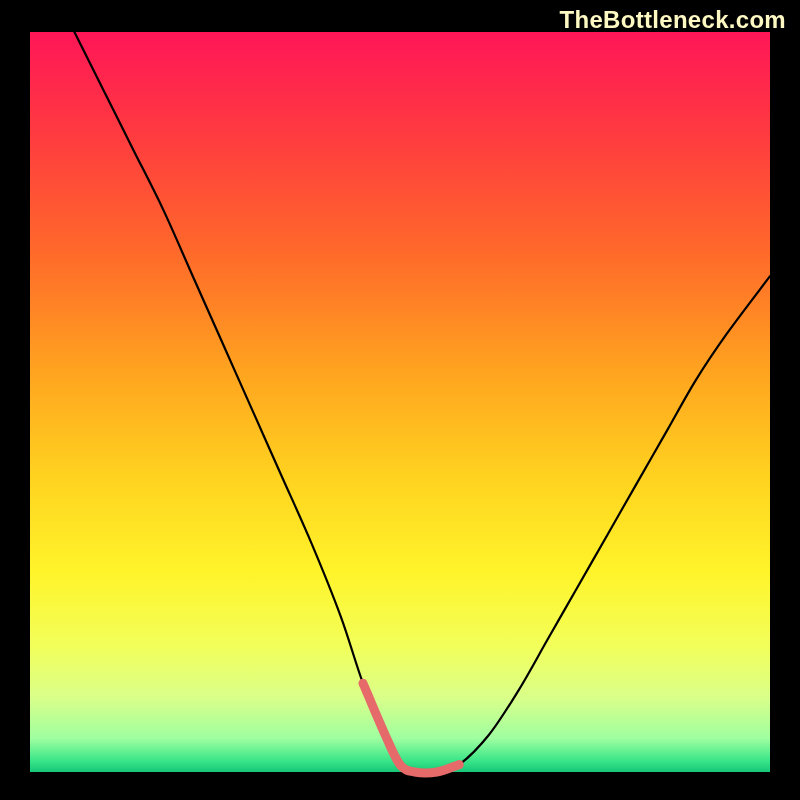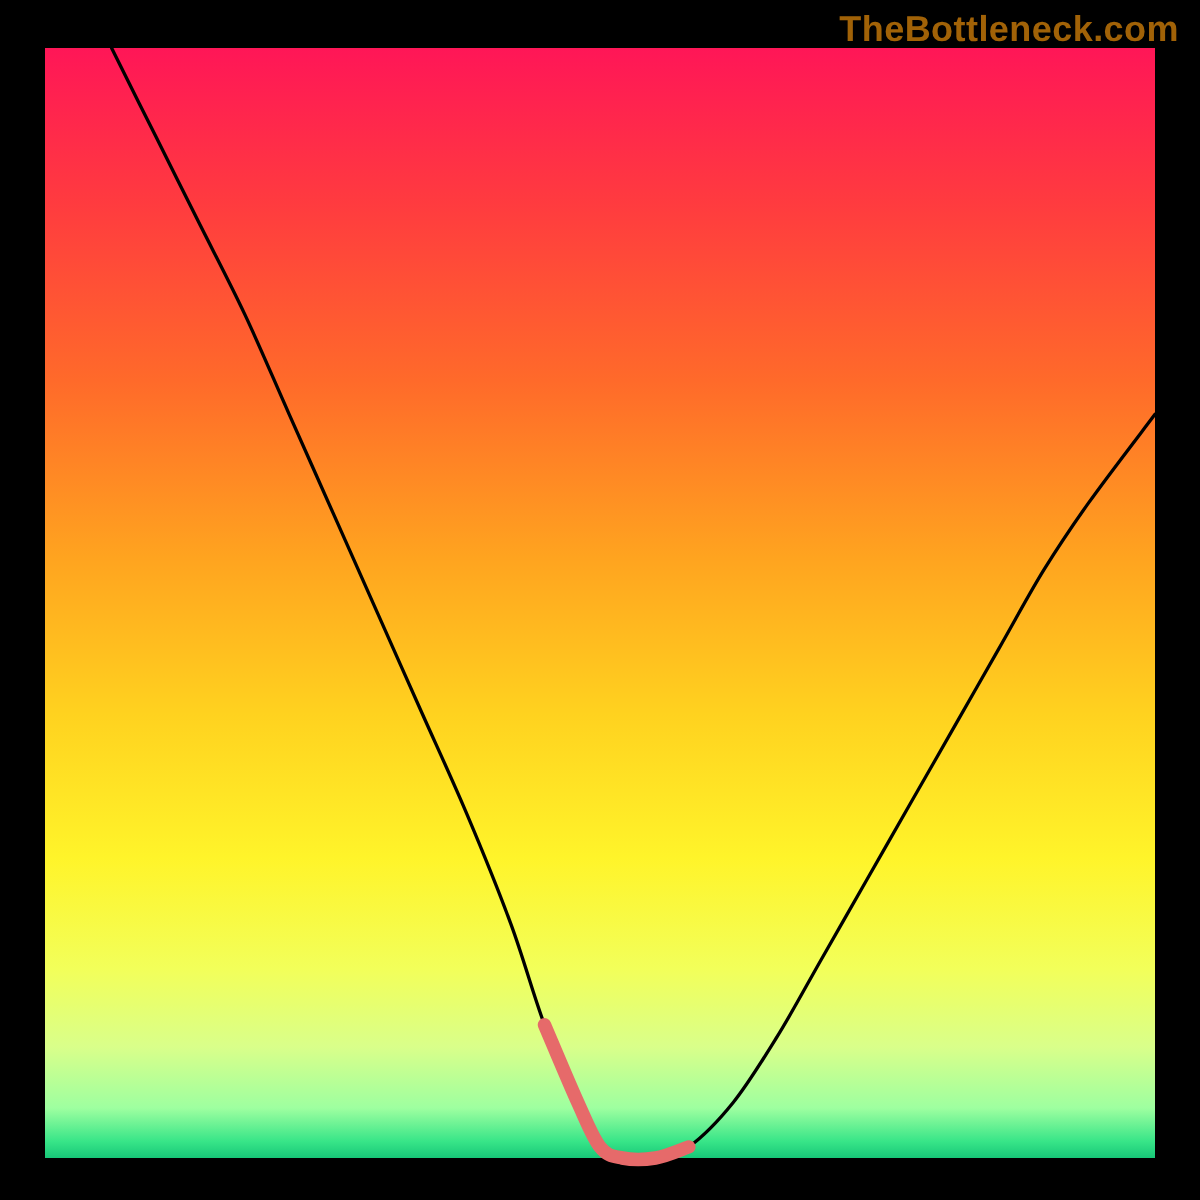--- a/index.html
+++ b/index.html
@@ -16,21 +16,21 @@
     top: 0;
     left: 0;
     width: 800px;
     height: 800px;
     background: #000;
   }
   .attribution {
     position: absolute;
     top: 6px;
     right: 14px;
-    color: #a16207;
+    color: #fef9c3;
     font-size: 24px;
     font-weight: 600;
     letter-spacing: 0.3px;
     user-select: none;
   }
   svg {
     position: absolute;
     top: 0;
     left: 0;
   }

